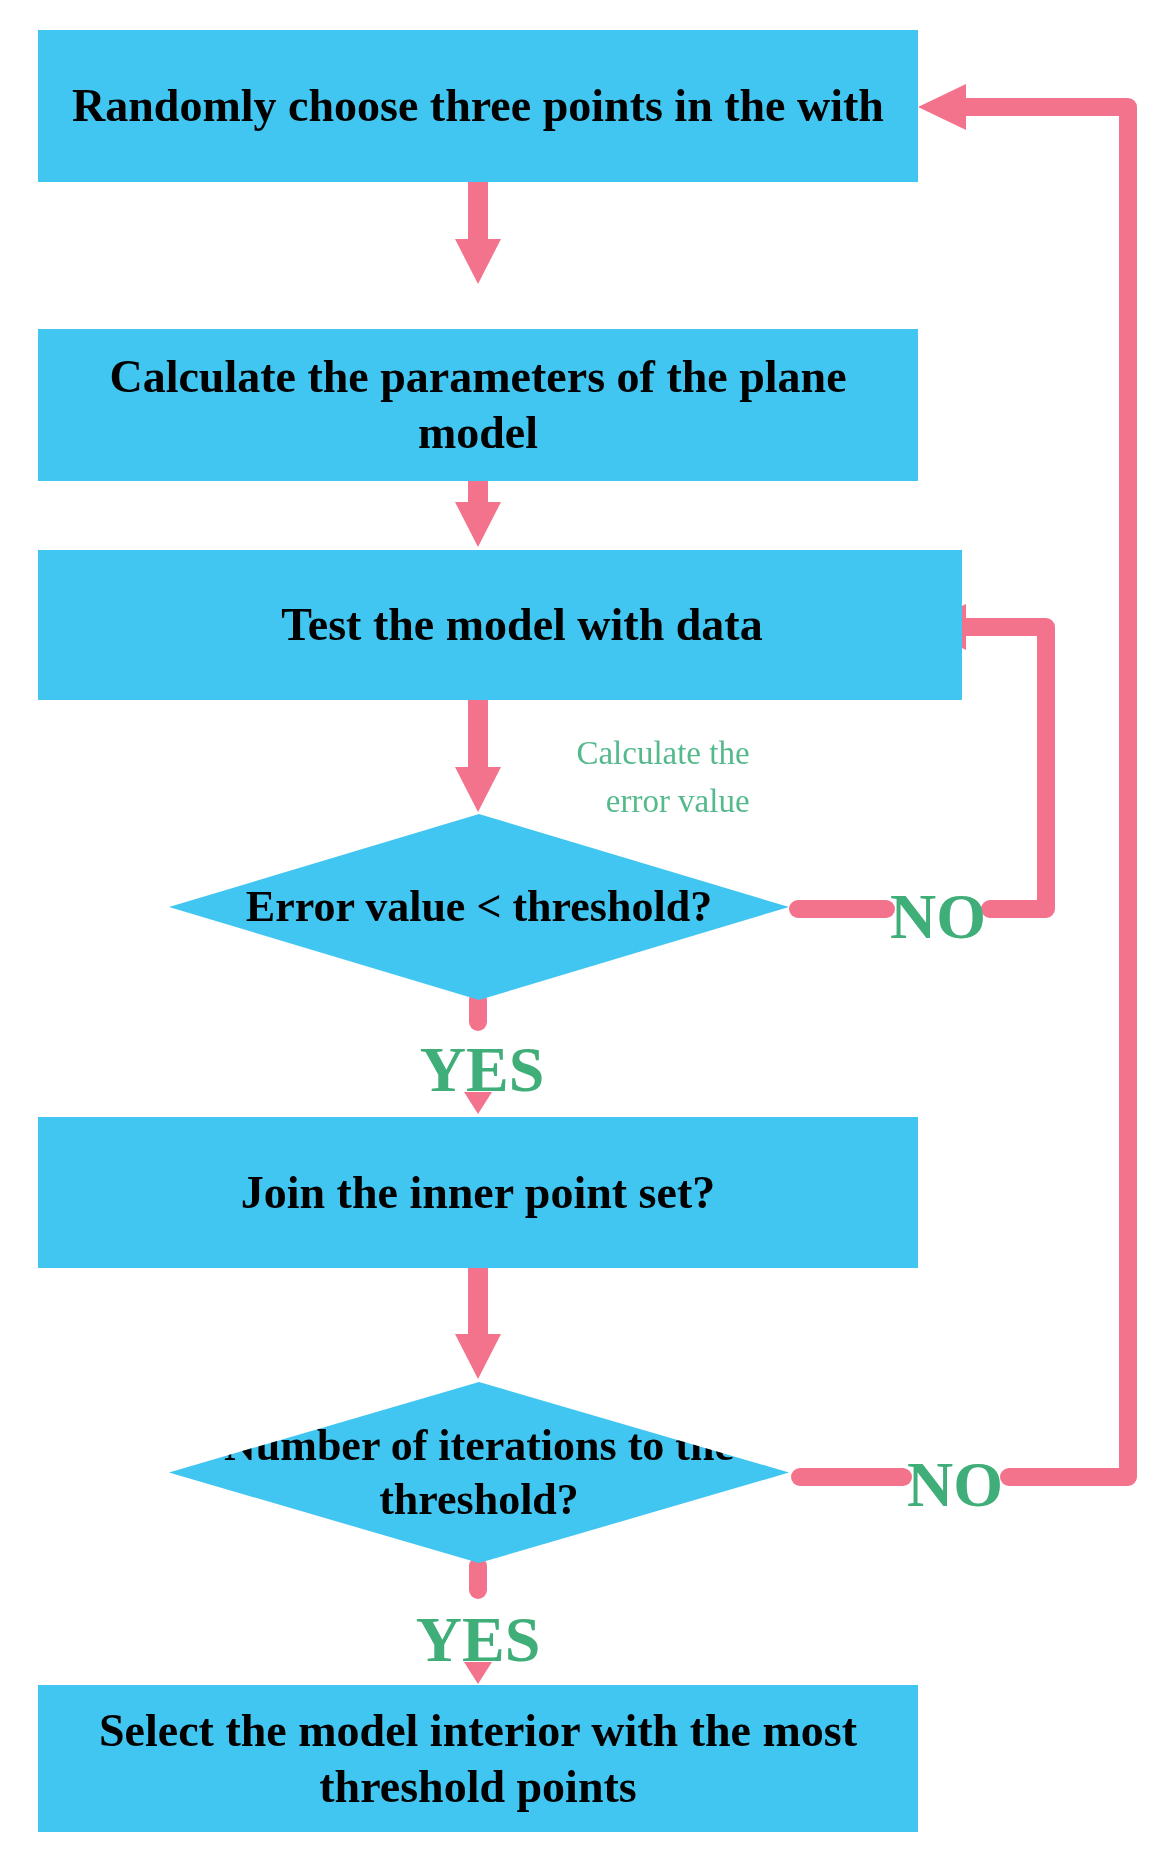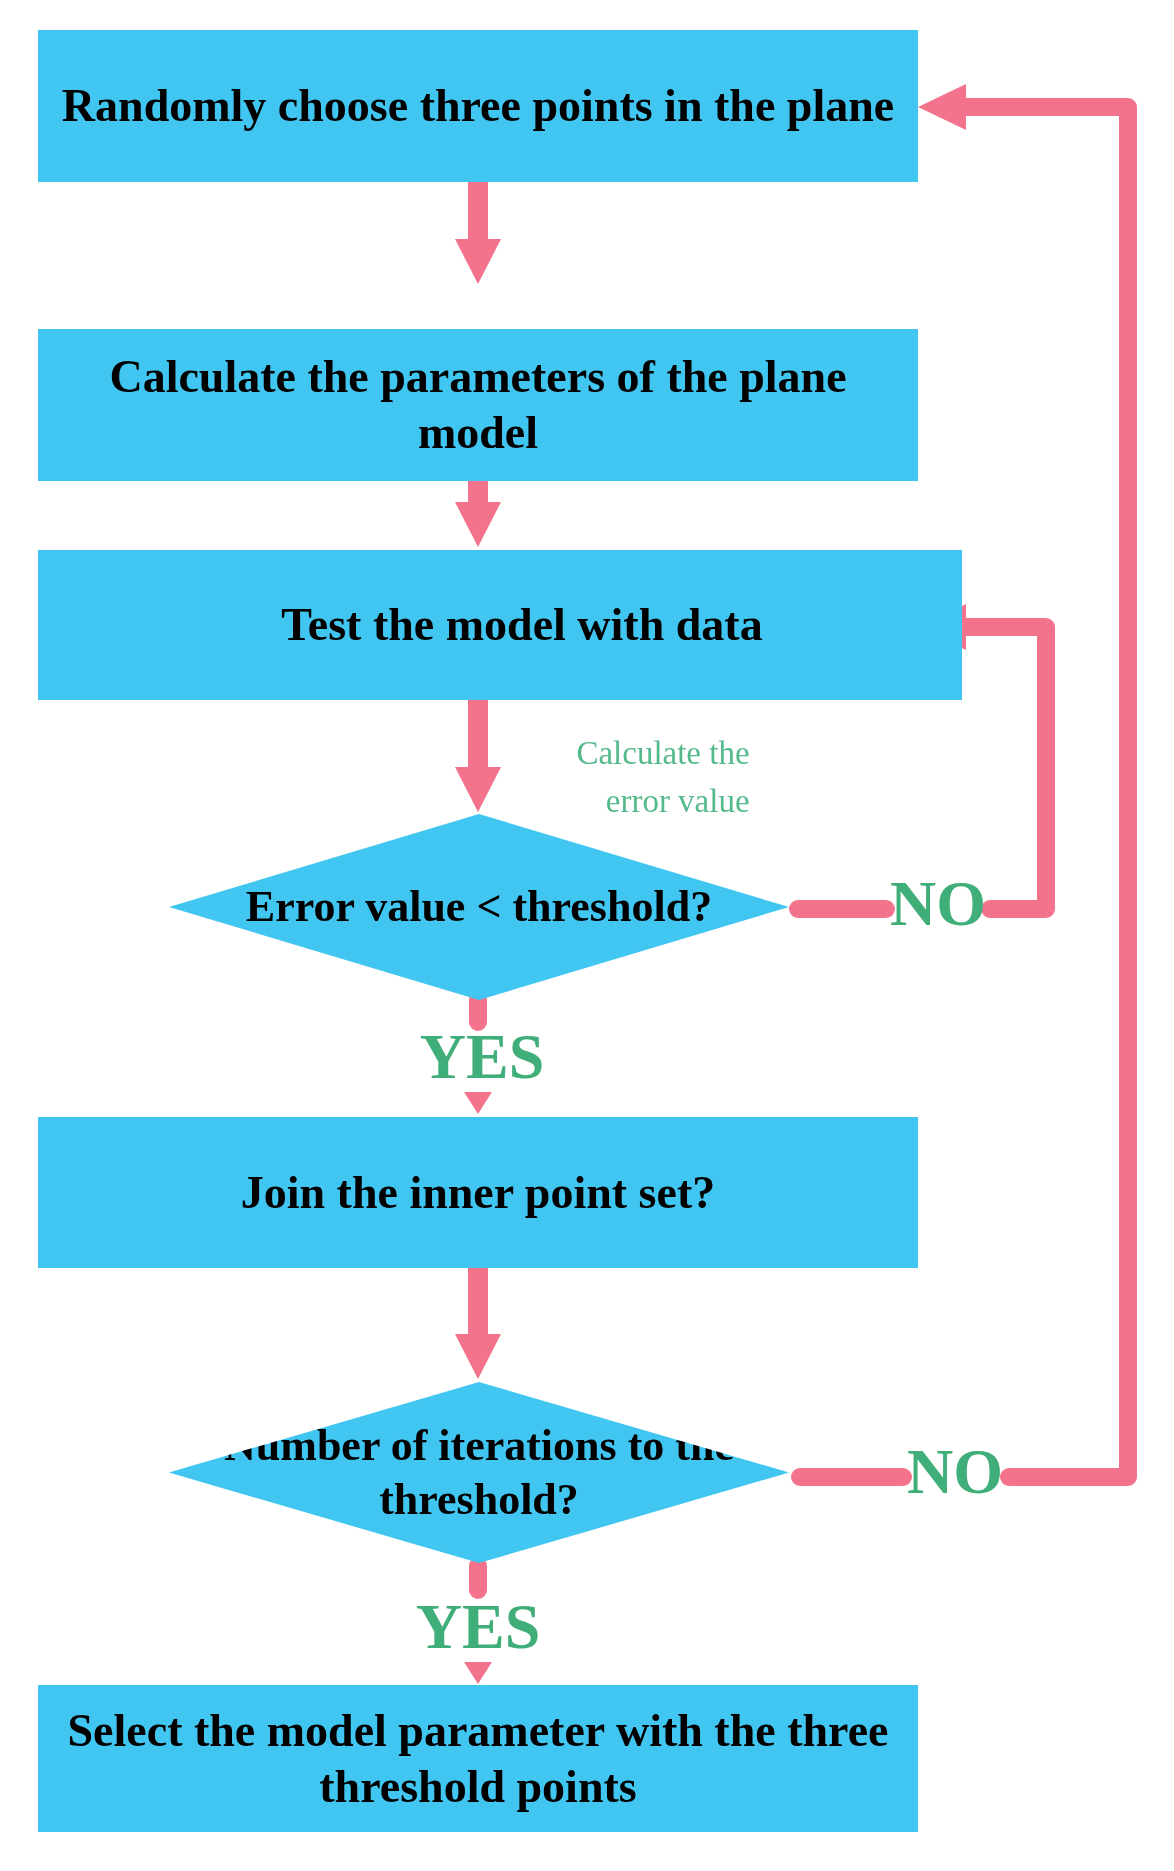--- a/index.html
+++ b/index.html
@@ -28,21 +28,21 @@
     clip-path:polygon(50% 0%, 100% 50%, 50% 100%, 0% 50%);
     display:flex; flex-direction:column; align-items:center; justify-content:center;
     font-weight:bold; font-size:44px; line-height:54px; text-align:center;
   }
   #diamond1 { left:169px; top:814px;  width:620px; height:186px; }
   #diamond2 { left:169px; top:1382px; width:620px; height:181px; }
 
   .edge-label {
     position:absolute; z-index:3;
     color:#3FAE78; font-weight:bold; font-size:64px;
-    transform:translate(-50%,-50%); white-space:nowrap;
+    transform:translate(-50%,-50%); white-space:nowrap;margin-top:13px;
   }
   #yes1 { left:482px; top:1057px; }
   #yes2 { left:478px; top:1627px; }
   #no1  { left:938px; top:904px;  }
   #no2  { left:955px; top:1472px; }
 
   .note {
     position:absolute; z-index:3; left:663px; top:777px;
     transform:translate(-50%,-50%);
     color:#55BA8B; font-size:33px; line-height:48px;
@@ -75,21 +75,21 @@
       <path d="M478 1000 V1022"></path>
       <path d="M478 1566 V1590"></path>
       <path d="M798 909 H886"></path>
       <path d="M990 909 L1046 909 L1046 627 L964 627"></path>
       <path d="M800 1477 H903"></path>
       <path d="M1009 1477 L1128 1477 L1128 107 L964 107"></path>
     </g>
   </svg>
 
   <div class="box" id="box1">
-    <span>Randomly choose three points in the plane</span>
+    <span>Randomly choose three points in the with</span>
   </div>
 
   <div class="box" id="box2">
     <span>Calculate the parameters of the plane</span>
     <span>model</span>
   </div>
 
   <div class="box" id="box3">
     <span>Test the model with data</span>
   </div>
@@ -112,17 +112,17 @@
 
   <div class="diamond" id="diamond2">
     <span>Number of iterations to the</span>
     <span>threshold?</span>
   </div>
 
   <div class="edge-label" id="no2">NO</div>
   <div class="edge-label" id="yes2">YES</div>
 
   <div class="box" id="box5">
-    <span>Select the model parameter with the three</span>
+    <span>Select the model interior with the most</span>
     <span>threshold points</span>
   </div>
 
 </div>
 
 </body></html>

